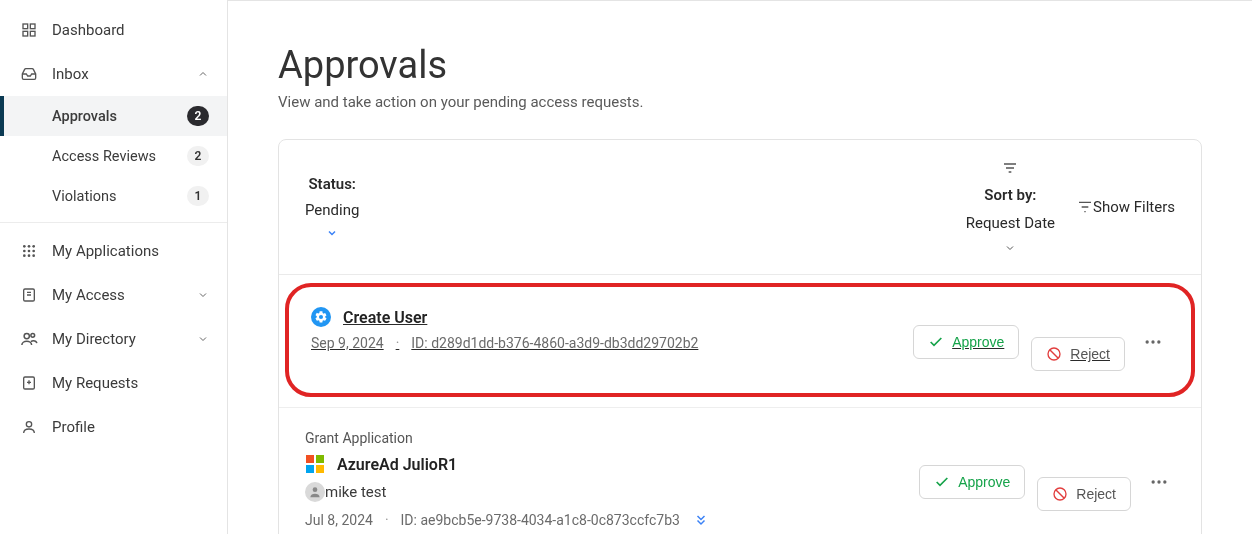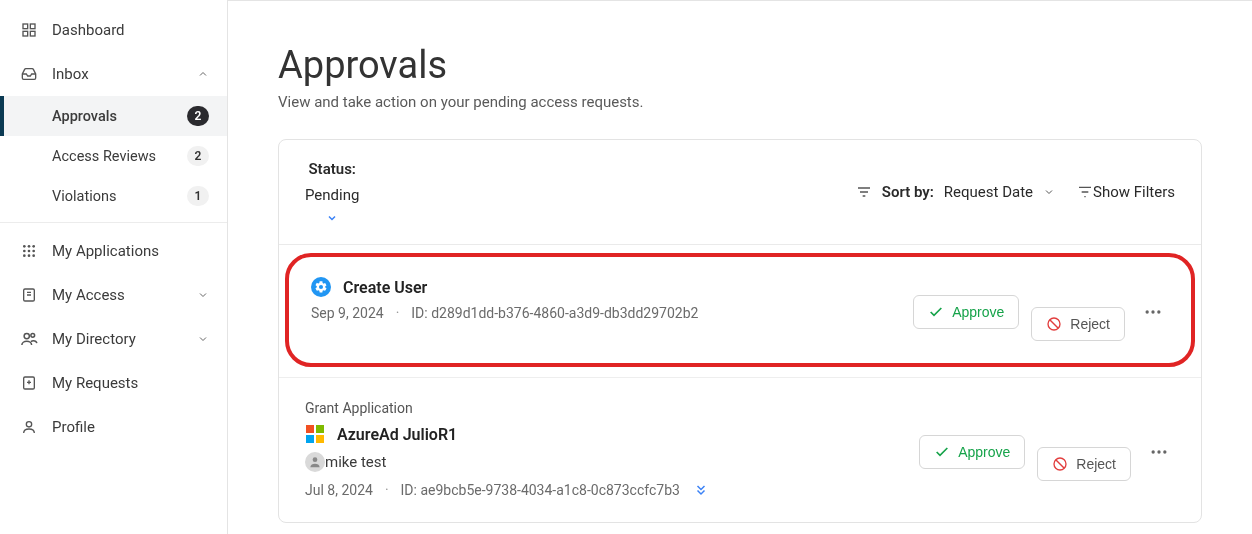--- a/index.html
+++ b/index.html
@@ -95,21 +95,21 @@
   }
   .toolbar {
     display:flex;
     align-items:center;
     padding:20px 26px;
     gap:22px;
   }
   .toolbar-left { display:flex; align-items:center; gap:8px; font-size:15px;flex-direction:column; }
   .toolbar-left b { font-weight:600; }
   .toolbar .spacer { flex:1; }
-  .sortby { display:flex; align-items:center; gap:10px; font-size:15px; }
+  .sortby { display:flex; align-items:center; gap:10px; font-size:15px;flex-direction:column; }
   .sortby b { font-weight:600; }
   .show-filters { display:flex; align-items:center; gap:0; font-size:15px; }
   .divider-h { height:1px; background:#eaeaea; }
 
   .request-row {
     padding:22px 26px 24px 26px;
     display:flex;
     align-items:flex-start;
     gap:20px;
     border-top:1px solid #eee;
@@ -325,21 +325,21 @@
           <svg width="16" height="16" viewBox="0 0 24 24" fill="none" stroke="currentColor" stroke-width="2">
               <path d="M3 5h18M7 12h10M11 19h2"></path>
             </svg>
         </span>
         <span>Show Filters</span>
       </div>
     </div>
     <div class="divider-h"></div>
 
     <div class="highlight-ring">
-      <div style="display:flex;align-items:flex-start;gap:20px;">
+      <div style="display:flex;align-items:flex-start;gap:20px;text-decoration:underline;">
         <div class="request-left">
           <div class="req-heading">
             <span class="req-icon" style="background:#2196f3;">
               <svg width="14" height="14" viewBox="0 0 24 24" fill="#fff">
                   <path d="M19.14 12.94a7.07 7.07 0 0 0 .05-.94 7.07 7.07 0 0 0-.05-.94l2.03-1.58a.5.5 0 0 0 .12-.64l-1.92-3.32a.5.5 0 0 0-.6-.22l-2.39.96a7.03 7.03 0 0 0-1.62-.94l-.36-2.54A.5.5 0 0 0 13.9 2h-3.84a.5.5 0 0 0-.49.42l-.36 2.54c-.58.24-1.12.55-1.62.94l-2.39-.96a.5.5 0 0 0-.6.22L2.68 8.48a.5.5 0 0 0 .12.64l2.03 1.58a7.07 7.07 0 0 0 0 1.88l-2.03 1.58a.5.5 0 0 0-.12.64l1.92 3.32c.13.22.4.31.6.22l2.39-.96c.5.39 1.04.7 1.62.94l.36 2.54c.4.24.25.42.49.42h3.84a.5.5 0 0 0 .49-.42l.36-2.54c.58-.24 1.12-.55 1.62-.94l2.39.96c.2.09.47 0 .6-.22l1.92-3.32a.5.5 0 0 0-.12-.64l-2.03-1.58zM12 15.5A3.5 3.5 0 1 1 12 8.5a3.5 3.5 0 0 1 0 7z"></path>
                 </svg>
             </span>
             <span class="req-title">Create User</span>
           </div>
           <div class="req-meta">

